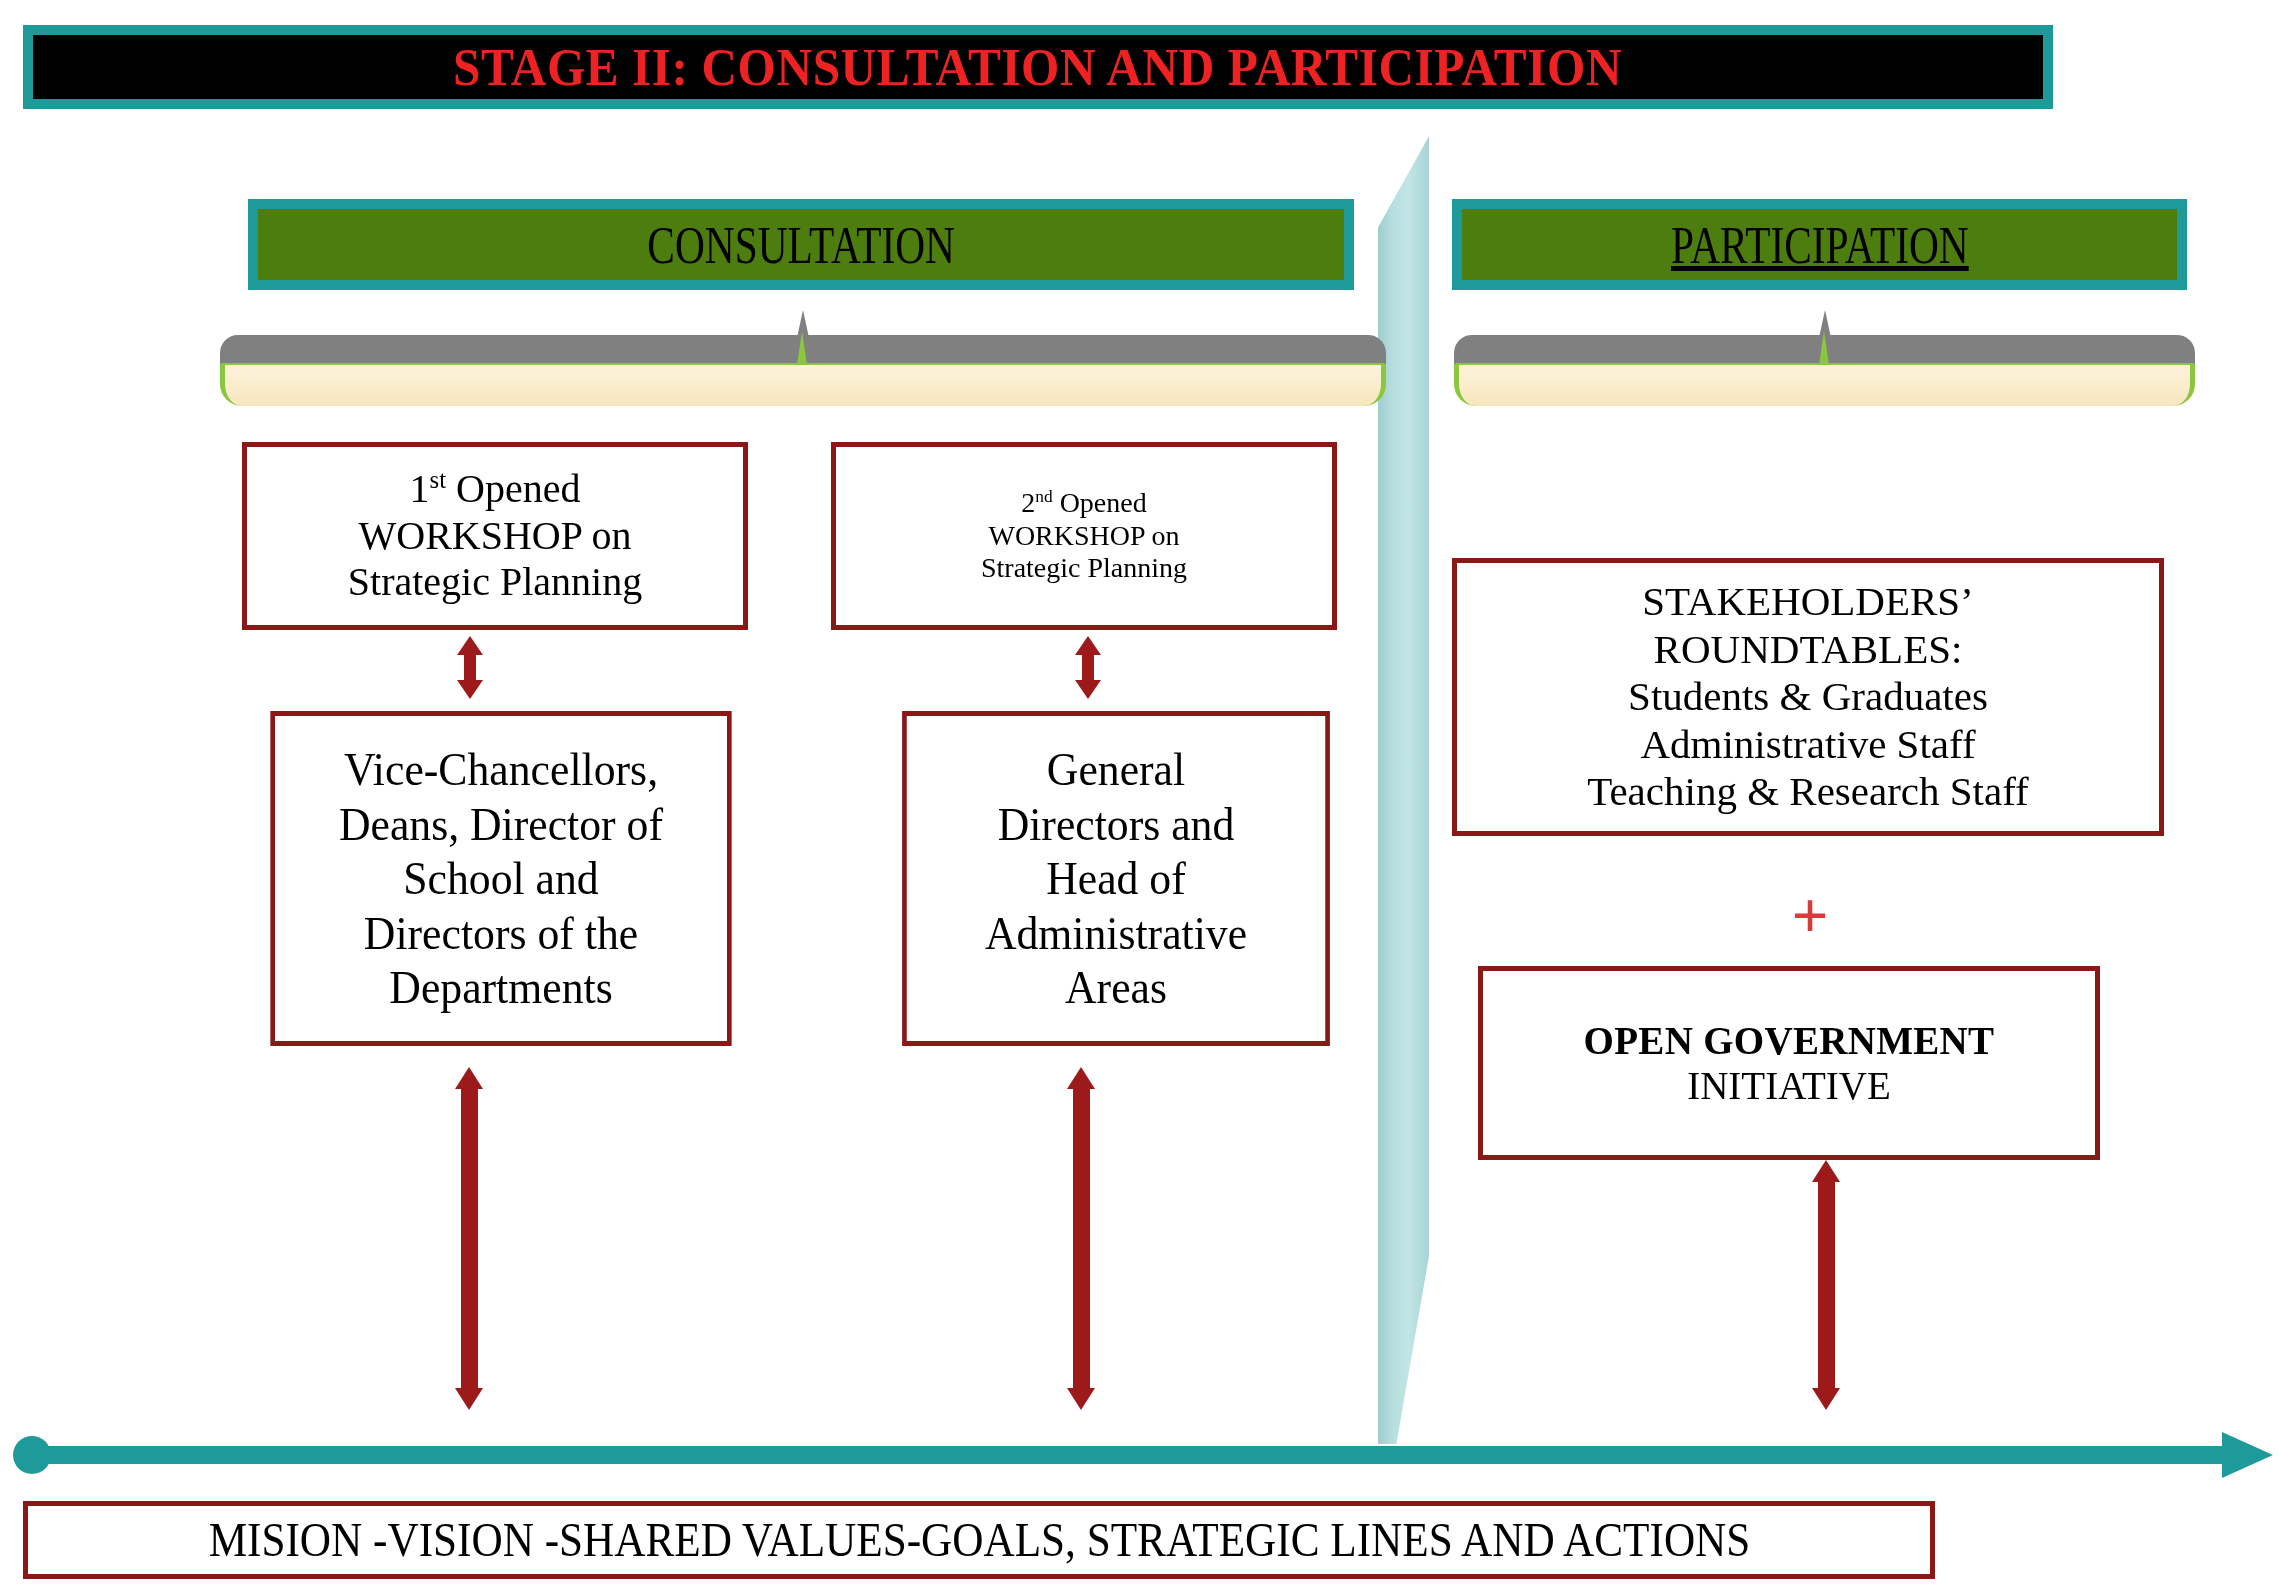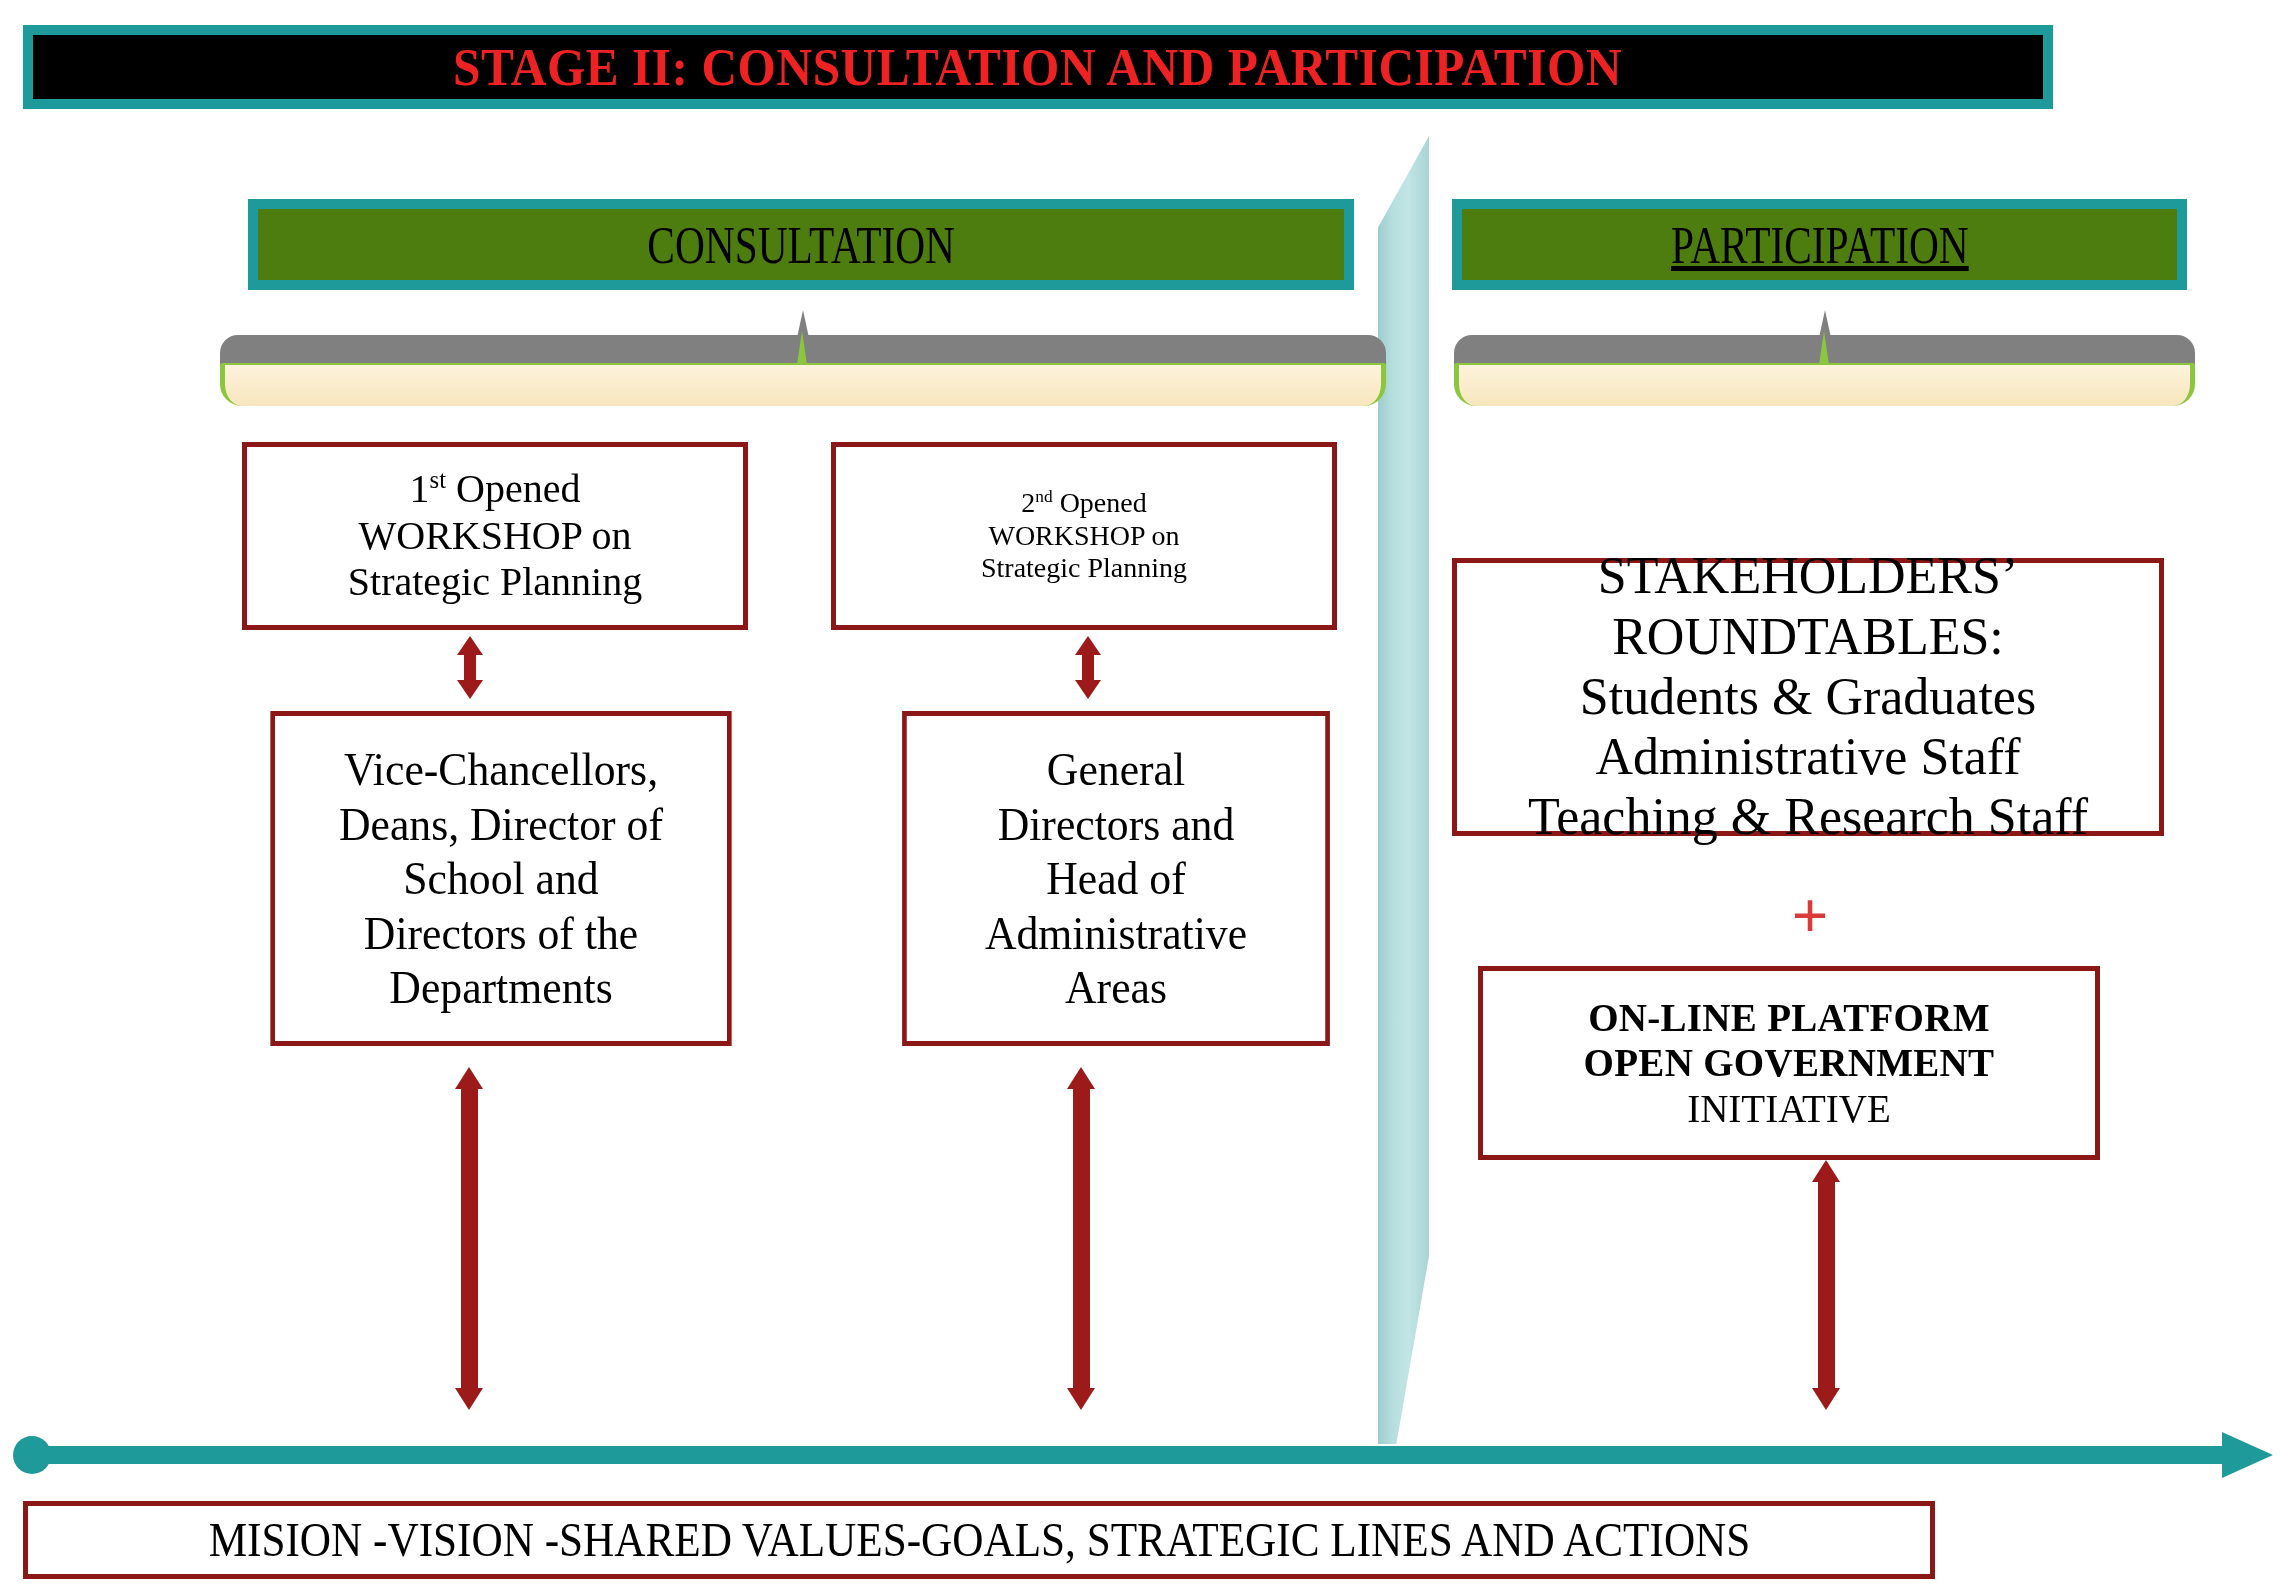--- a/index.html
+++ b/index.html
@@ -157,21 +157,21 @@
     text-align: center;
     line-height: 1.16;
   }
   .rbox .ln { display: block; white-space: nowrap; }
   .narrow { transform: scaleX(0.93); }
 
   #box-workshop-1 { left: 242px;  top: 442px;  width: 506px; height: 188px; font-size: 40px; }
   #box-workshop-2 { left: 831px; top: 442px;  width: 506px; height: 188px; font-size: 28px; }
   #box-people-1   { left: 253px;  top: 711px; width: 496px; height: 335px; font-size: 47px; }
   #box-people-2   { left: 886px; top: 711px; width: 460px; height: 335px; font-size: 47px; }
-  #box-stakeholders { left: 1452px; top: 558px; width: 712px; height: 278px; font-size: 52px; }
+  #box-stakeholders { left: 1452px; top: 558px; width: 712px; height: 278px; font-size: 41px; }
   #box-platform     { left: 1478px; top: 966px; width: 622px; height: 194px; font-size: 39px; }
   #box-platform .bold { font-weight: bold; letter-spacing: 0.3px; }
   #box-bottom {
     left: 23px; top: 1501px; width: 1912px; height: 78px;
     font-size: 48px;
   }
   #box-bottom .ln { transform: scaleX(0.9); }
 
   .sup { font-size: 0.62em; vertical-align: super; }
 
@@ -340,21 +340,20 @@
     <span class="ln">STAKEHOLDERS’</span>
     <span class="ln">ROUNDTABLES:</span>
     <span class="ln">Students &amp; Graduates</span>
     <span class="ln">Administrative Staff</span>
     <span class="ln">Teaching &amp; Research  Staff</span>
   </div>
 
   <div id="plus-sign">+</div>
 
   <div class="rbox" id="box-platform">
-    <span class="ln bold">ON-LINE PLATFORM</span>
     <span class="ln bold">OPEN GOVERNMENT</span>
     <span class="ln">INITIATIVE</span>
   </div>
 
   <div class="arrow-v" id="arrow-long-1">
     <div class="head-up"></div>
     <div class="shaft"></div>
     <div class="head-dn"></div>
   </div>
   <div class="arrow-v" id="arrow-long-2">

